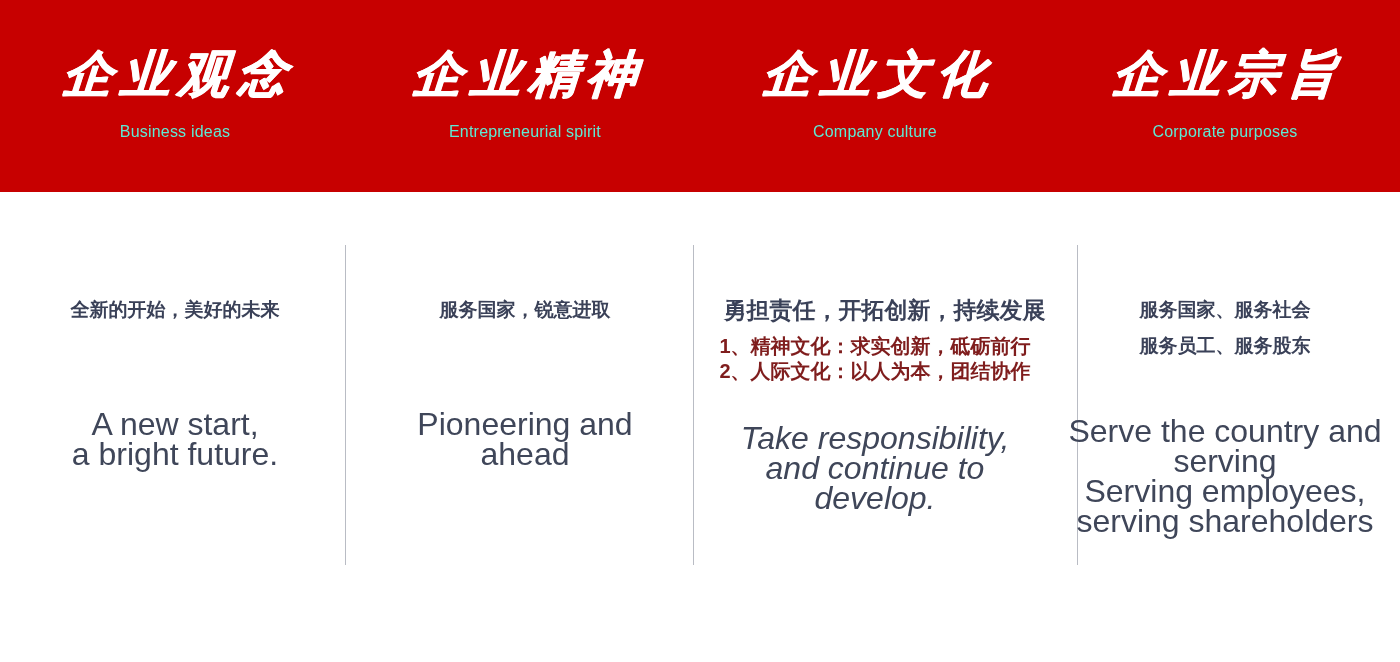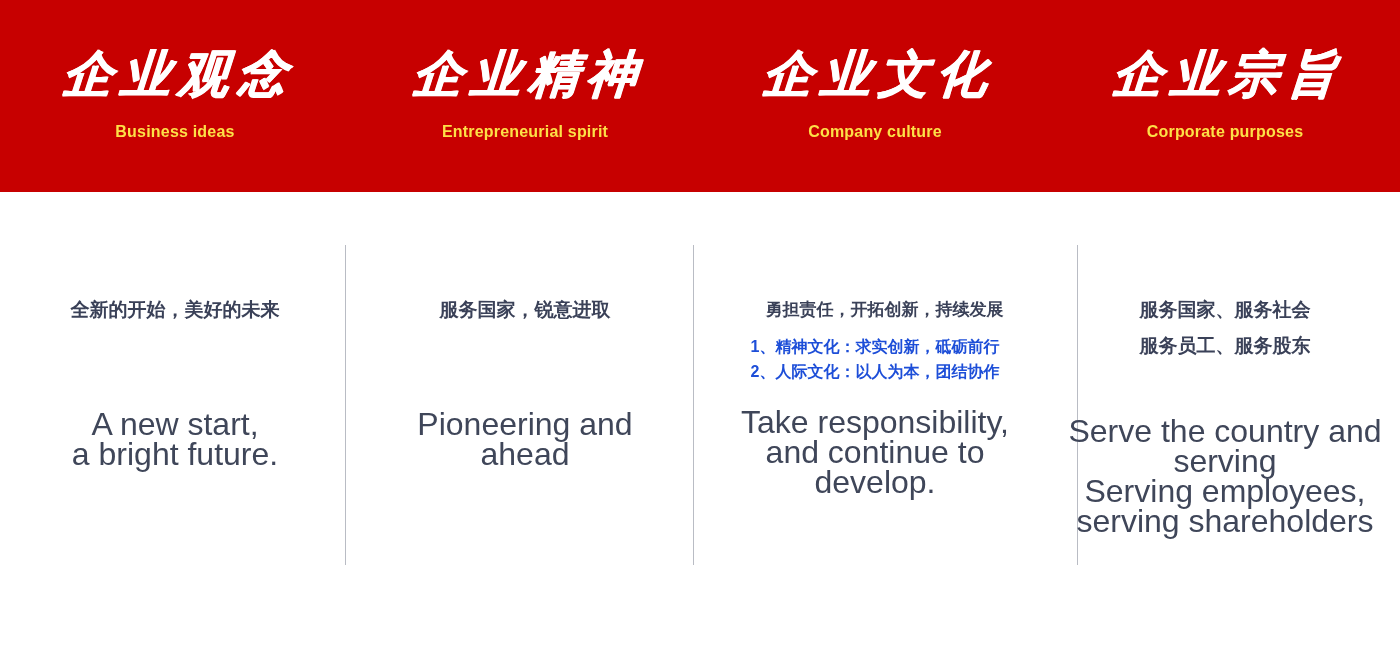--- a/index.html
+++ b/index.html
@@ -51,22 +51,22 @@
     font-style: italic;
     white-space: nowrap;
     transform: skewX(-4deg);
     text-shadow: 0.6px 0 0 #ffffff, -0.6px 0 0 #ffffff, 0 0.5px 0 #ffffff;
   }
 
   .en-subtitle {
     margin-top: 18px;
     font-size: 16px;
     line-height: 20px;
-    font-weight: 700;
-    color: #fde047;
+    font-weight: 400;
+    color: #5eead4;
     letter-spacing: 0.2px;
     white-space: nowrap;
   }
 
   
   .body-area {
     position: absolute;
     left: 0;
     top: 192px;
     width: 1400px;
@@ -103,42 +103,42 @@
     white-space: nowrap;
   }
 
   .sub-list {
     margin-top: 6px;
     list-style: none;
     text-align: center;
   }
 
   .sub-item {
-    font-size: 16px;
+    font-size: 20px;
     line-height: 25px;
     font-weight: 700;
-    color: #1d4ed8;
+    color: #7f1d1d;
     white-space: nowrap;
   }
 
   .en-body {
     font-size: 32px;
     line-height: 30px;
     color: #3f4659;
     text-align: center;
     font-weight: 400;
   }
 
   
   .col-1 .en-body { margin-top: 81px; }
   .col-2 .en-body { margin-top: 81px; }
-  .col-3 .en-body { margin-top: 23px; }
+  .col-3 .en-body { margin-top: 39px; font-style: italic; }
   .col-4 .en-body { margin-top: 52px; }
 
-  .col-3 .cjk-heading { font-size: 17px; margin-left: 19px; }
+  .col-3 .cjk-heading { font-size: 23px; margin-left: 19px; }
   .col-4 .cjk-heading { line-height: 36px; }
 </style>
 </head>
 <body>
 
 <div class="page">
 
   <div class="header-band">
 
     <div class="header-cell">

